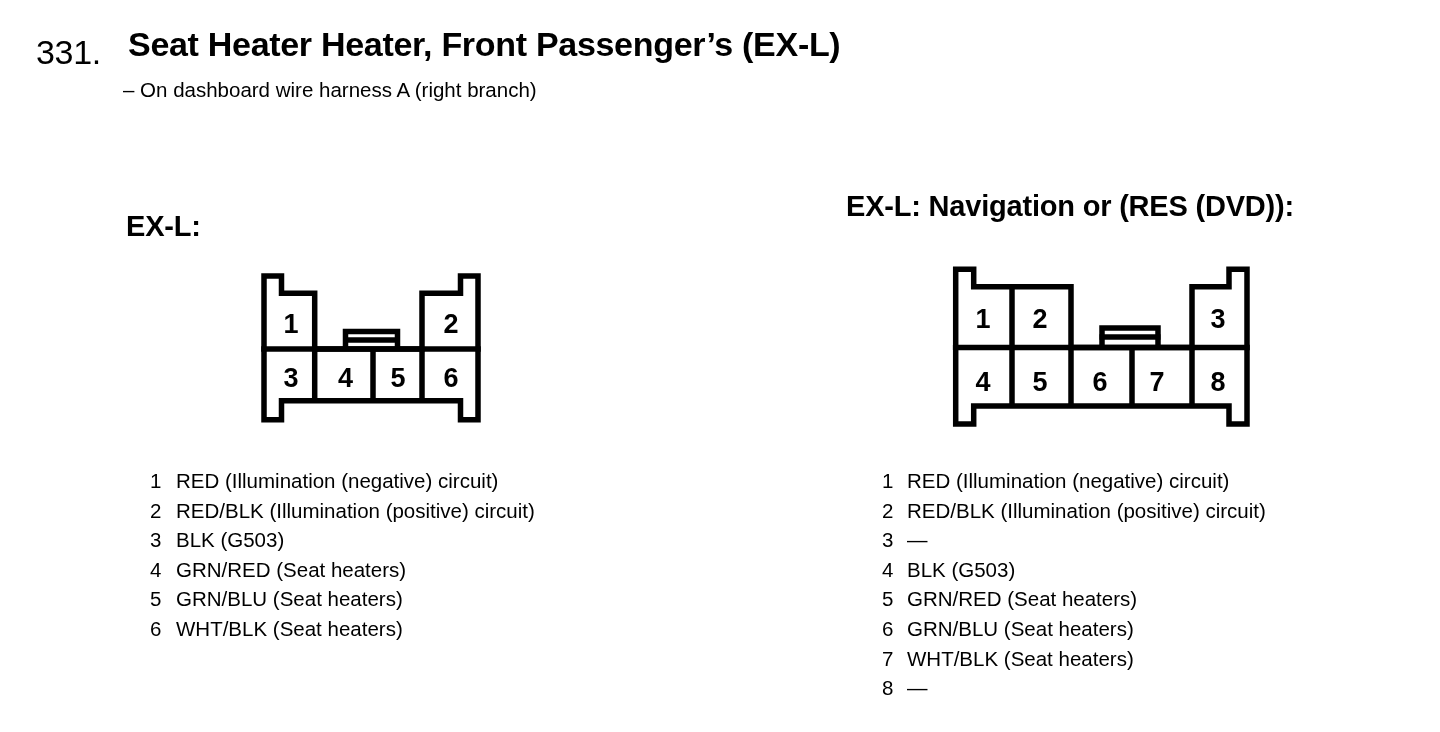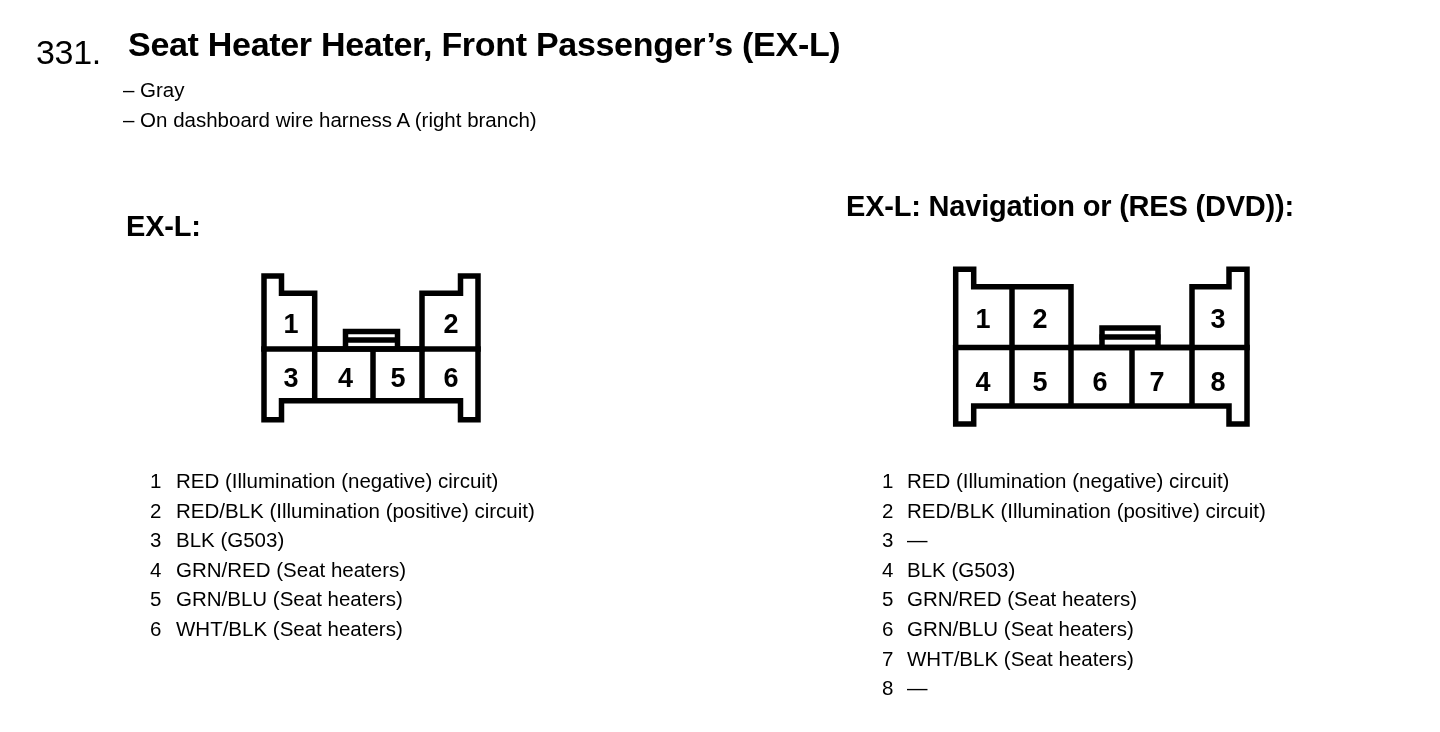--- a/index.html
+++ b/index.html
@@ -66,21 +66,20 @@
   .pin-list-left  .pin-num { width: 26px; flex: 0 0 26px; }
   .pin-list-right .pin-num { width: 25px; flex: 0 0 25px; }
 </style>
 </head>
 <body>
 
 <div class="abs figure-number">331.</div>
 <div class="abs figure-title">Seat Heater Heater, Front Passenger’s (EX-L)</div>
 
 <div class="abs attributes">
-  <div>– Gray</div>
   <div>– On dashboard wire harness A (right branch)</div>
 </div>
 
 <div class="abs section-heading heading-left">EX-L:</div>
 <div class="abs section-heading heading-right">EX-L: Navigation or (RES (DVD)):</div>
 
 <svg class="connector-svg svg-left" viewBox="0 0 226 156">
   <g stroke="#000000" stroke-width="5.5" fill="none" stroke-linejoin="miter">
     <path d="M6,6 H23.5 V23.3 H56.7 V79 H164 V23.3 H202.5 V6 H220 V149.7 H202.5 V130.7 H23.5 V149.7 H6 Z"></path>
     <line x1="3.2" y1="79" x2="222.8" y2="79"></line>

